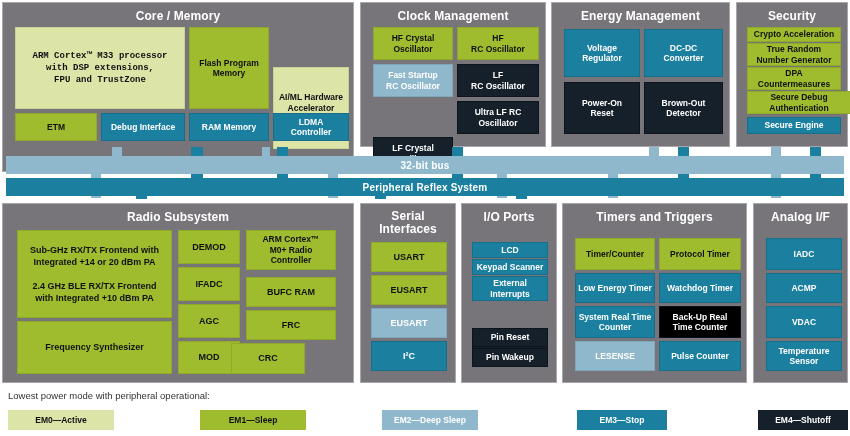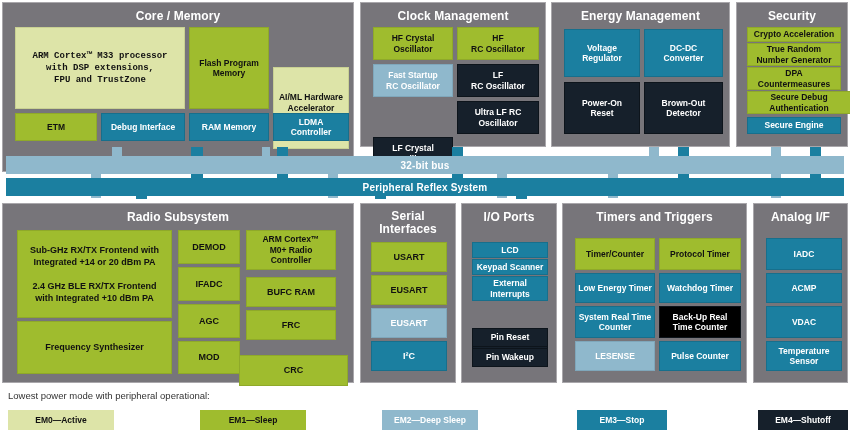--- a/index.html
+++ b/index.html
@@ -253,21 +253,21 @@
         <span>ARM Cortex™
 M0+ Radio
 Controller</span>
       </div>
       <div class="blk em1" style="position:absolute;left:237px;top:49px;width:90px;height:30px;font-size:9px;">
         <span>BUFC RAM</span>
       </div>
       <div class="blk em1" style="position:absolute;left:237px;top:82px;width:90px;height:30px;font-size:9px;">
         <span>FRC</span>
       </div>
-      <div class="blk em1" style="position:absolute;left:230px;top:115px;width:109px;height:31px;font-size:9px;margin-top:12px;">
+      <div class="blk em1" style="position:absolute;left:222px;top:115px;width:74px;height:31px;font-size:9px;">
         <span>CRC</span>
       </div>
     </div>
   </div>
 
   <div class="panel" style="left:360px;top:203px;width:96px;height:180px;">
     <div class="panel-title two-line" style="white-space:pre-line;">Serial
 Interfaces</div>
     <div class="panel-body" style="display:block;position:relative;">
       <div class="blk em1" style="position:absolute;left:4px;top:2px;width:76px;height:30px;font-size:9px;">

